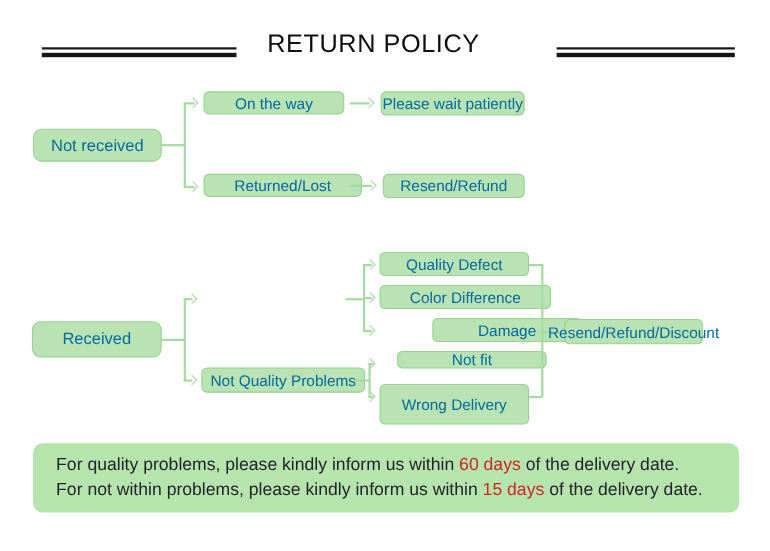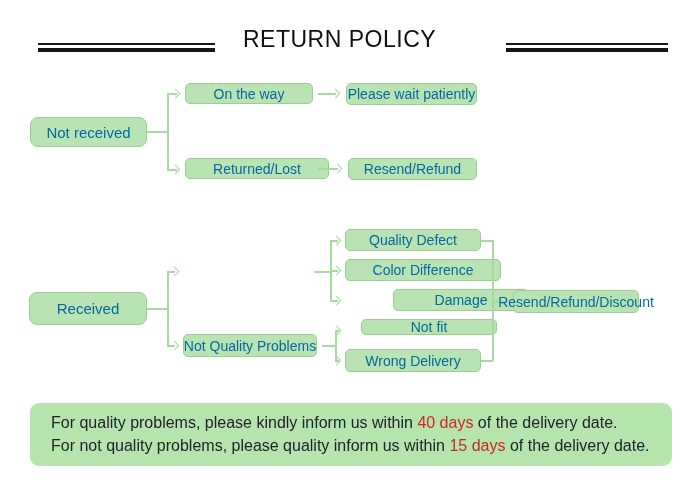--- a/index.html
+++ b/index.html
@@ -68,21 +68,21 @@
 
   <div class="node root" style="left:29px;top:292px;width:118px;height:33px;">Received</div>
 
   <div class="hline" style="left:147px;top:308px;width:21px;"></div>
   <div class="vline" style="left:167px;top:271px;height:75px;"></div>
   <div class="hline" style="left:167px;top:271px;width:8px;"></div>
   <div class="arr" style="left:171px;top:267.5px;"></div>
   <div class="hline" style="left:167px;top:345px;width:8px;"></div>
   <div class="arr" style="left:171px;top:341.5px;"></div>
 
-  <div class="node" style="left:183px;top:334px;width:134px;height:23px;">Not Quality Problems</div>
+  <div class="node" style="left:183px;top:334px;width:149px;height:23px;">Not Quality Problems</div>
 
   <div class="hline" style="left:314px;top:271px;width:17px;"></div>
   <div class="vline" style="left:330px;top:240px;height:61px;"></div>
   <div class="hline" style="left:330px;top:240px;width:8px;"></div>
   <div class="arr" style="left:333px;top:236.5px;"></div>
   <div class="hline" style="left:330px;top:270px;width:8px;"></div>
   <div class="arr" style="left:333px;top:266.5px;"></div>
   <div class="hline" style="left:330px;top:300px;width:8px;"></div>
   <div class="arr" style="left:333px;top:296.5px;"></div>
 
@@ -90,32 +90,32 @@
   <div class="vline" style="left:335px;top:330px;height:31px;"></div>
   <div class="hline" style="left:335px;top:330px;width:4px;"></div>
   <div class="arr" style="left:333px;top:326.5px;"></div>
   <div class="hline" style="left:335px;top:360px;width:4px;"></div>
   <div class="arr" style="left:333px;top:356.5px;"></div>
 
   <div class="node" style="left:345px;top:229px;width:136px;height:22px;">Quality Defect</div>
   <div class="node" style="left:345px;top:259px;width:156px;height:22px;">Color Difference</div>
   <div class="node" style="left:345px;top:289px;width:136px;height:22px;margin-left:48px;">Damage</div>
   <div class="node" style="left:345px;top:319px;width:136px;height:16px;margin-left:16px;">Not fit</div>
-  <div class="node" style="left:345px;top:349px;width:136px;height:23px;">Wrong Delivery</div>
+  <div class="node" style="left:345px;top:349px;width:136px;height:37px;">Wrong Delivery</div>
 
   <div class="hline" style="left:481px;top:240px;width:12px;"></div>
   <div class="hline" style="left:481px;top:360px;width:12px;"></div>
   <div class="vline" style="left:492px;top:240px;height:121px;"></div>
   <div class="hline" style="left:492px;top:301px;width:13px;"></div>
   <div class="arr" style="left:500px;top:297.5px;"></div>
 
   <div class="node" style="left:513px;top:290px;width:126px;height:23px;">Resend/Refund/Discount</div>
 
   <div class="note">
     <div class="note-line l1">
-      <span>For quality problems, please kindly inform us within </span><span class="red">40 days</span><span> of the delivery date.</span>
+      <span>For quality problems, please kindly inform us within </span><span class="red">60 days</span><span> of the delivery date.</span>
     </div>
     <div class="note-line l2">
-      <span>For not quality problems, please quality inform us within </span><span class="red">15 days</span><span> of the delivery date.</span>
+      <span>For not within problems, please kindly inform us within </span><span class="red">15 days</span><span> of the delivery date.</span>
     </div>
   </div>
 
 </div>
 
 </body></html>

